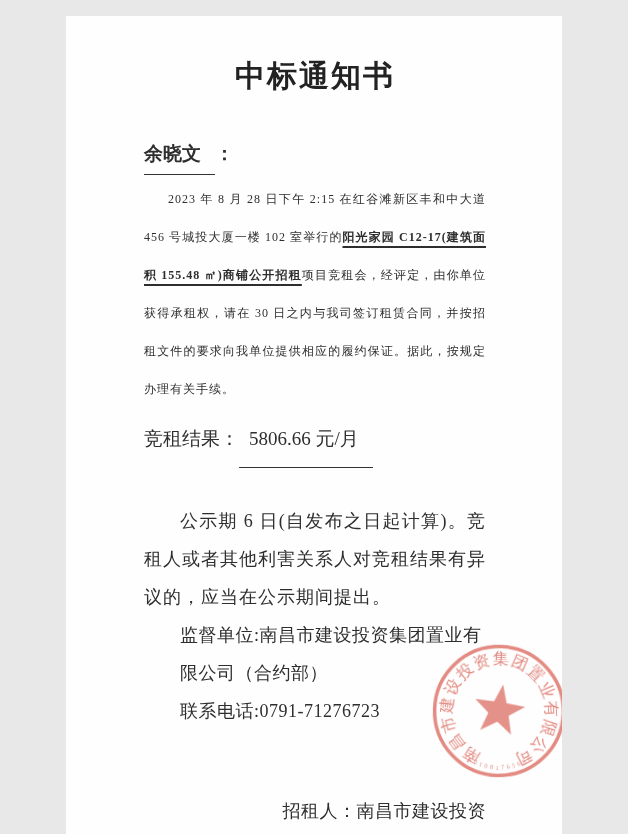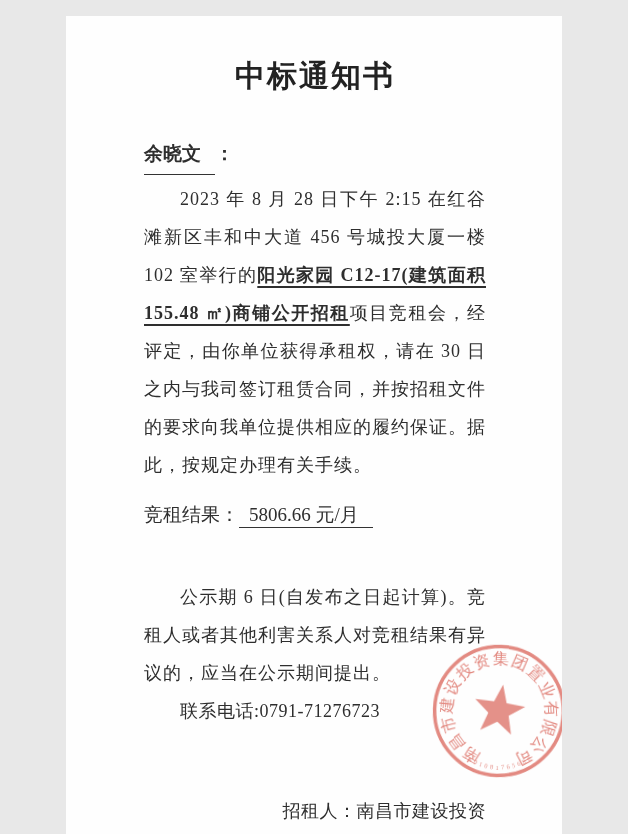--- a/index.html
+++ b/index.html
@@ -29,42 +29,42 @@
     line-height:25px;
     font-weight:700;
   }
   .u-name{
     border-bottom:1.5px solid #333;
     padding-right:14px;
     padding-bottom:10px;
   }
   .body-para{
     margin:14px 0 0 0;
-    font-size:18px;
+    font-size:12px;
     line-height:38px;
     letter-spacing:1px;
     text-align:justify;
     text-align-last:left;
     text-indent:2em;
   }
   .hl{
     font-weight:700;
     text-decoration:underline;
     text-underline-offset:5px;
     text-decoration-thickness:1.5px;
   }
   .result-line{
     margin:18px 0 0 0;
     font-size:19px;
     line-height:26px;
   }
   .result-label{font-weight:400;}
   .u-value{
     border-bottom:1.5px solid #333;
-    padding:0 14px 2px 10px;
+    padding:0 14px 18px 10px;
   }
   .notice-block{margin-top:50px;}
   .notice-para{
     margin:0;
     font-size:18px;
     line-height:38px;
     letter-spacing:1px;
     text-align:justify;
     text-align-last:left;
     text-indent:2em;
@@ -111,20 +111,21 @@
   <h1 class="title">中标通知书</h1>
 
   <p class="salutation"><span class="u-name">余晓文</span><span>：</span></p>
 
   <p class="body-para"><span>2023 年 8 月 28 日下午 2:15 在红谷滩新区丰和中大道 456 号城投大厦一楼 102 室举行的</span><span class="hl">阳光家园 C12-17(建筑面积 155.48 ㎡)商铺公开招租</span><span>项目竞租会，经评定，由你单位获得承租权，请在 30 日之内与我司签订租赁合同，并按招租文件的要求向我单位提供相应的履约保证。据此，按规定办理有关手续。</span></p>
 
   <p class="result-line"><span class="result-label">竞租结果：</span><span class="u-value">5806.66 元/月</span></p>
 
   <div class="notice-block">
     <p class="notice-para">公示期 6 日(自发布之日起计算)。竞租人或者其他利害关系人对竞租结果有异议的，应当在公示期间提出。</p>
+    <p class="indent-line">监督单位:南昌市建设投资集团置业有限公司（合约部）</p>
     <p class="indent-line">联系电话:0791-71276723</p>
   </div>
 
   <div class="signature-block">
     <p class="lessor-line">招租人：南昌市建设投资集团置业有限公司</p>
     <p class="date-line">2023 年 8 月 29 日</p>
   </div>
 
   <div class="seal">
     <svg id="sealSvg" viewBox="0 0 200 200">

